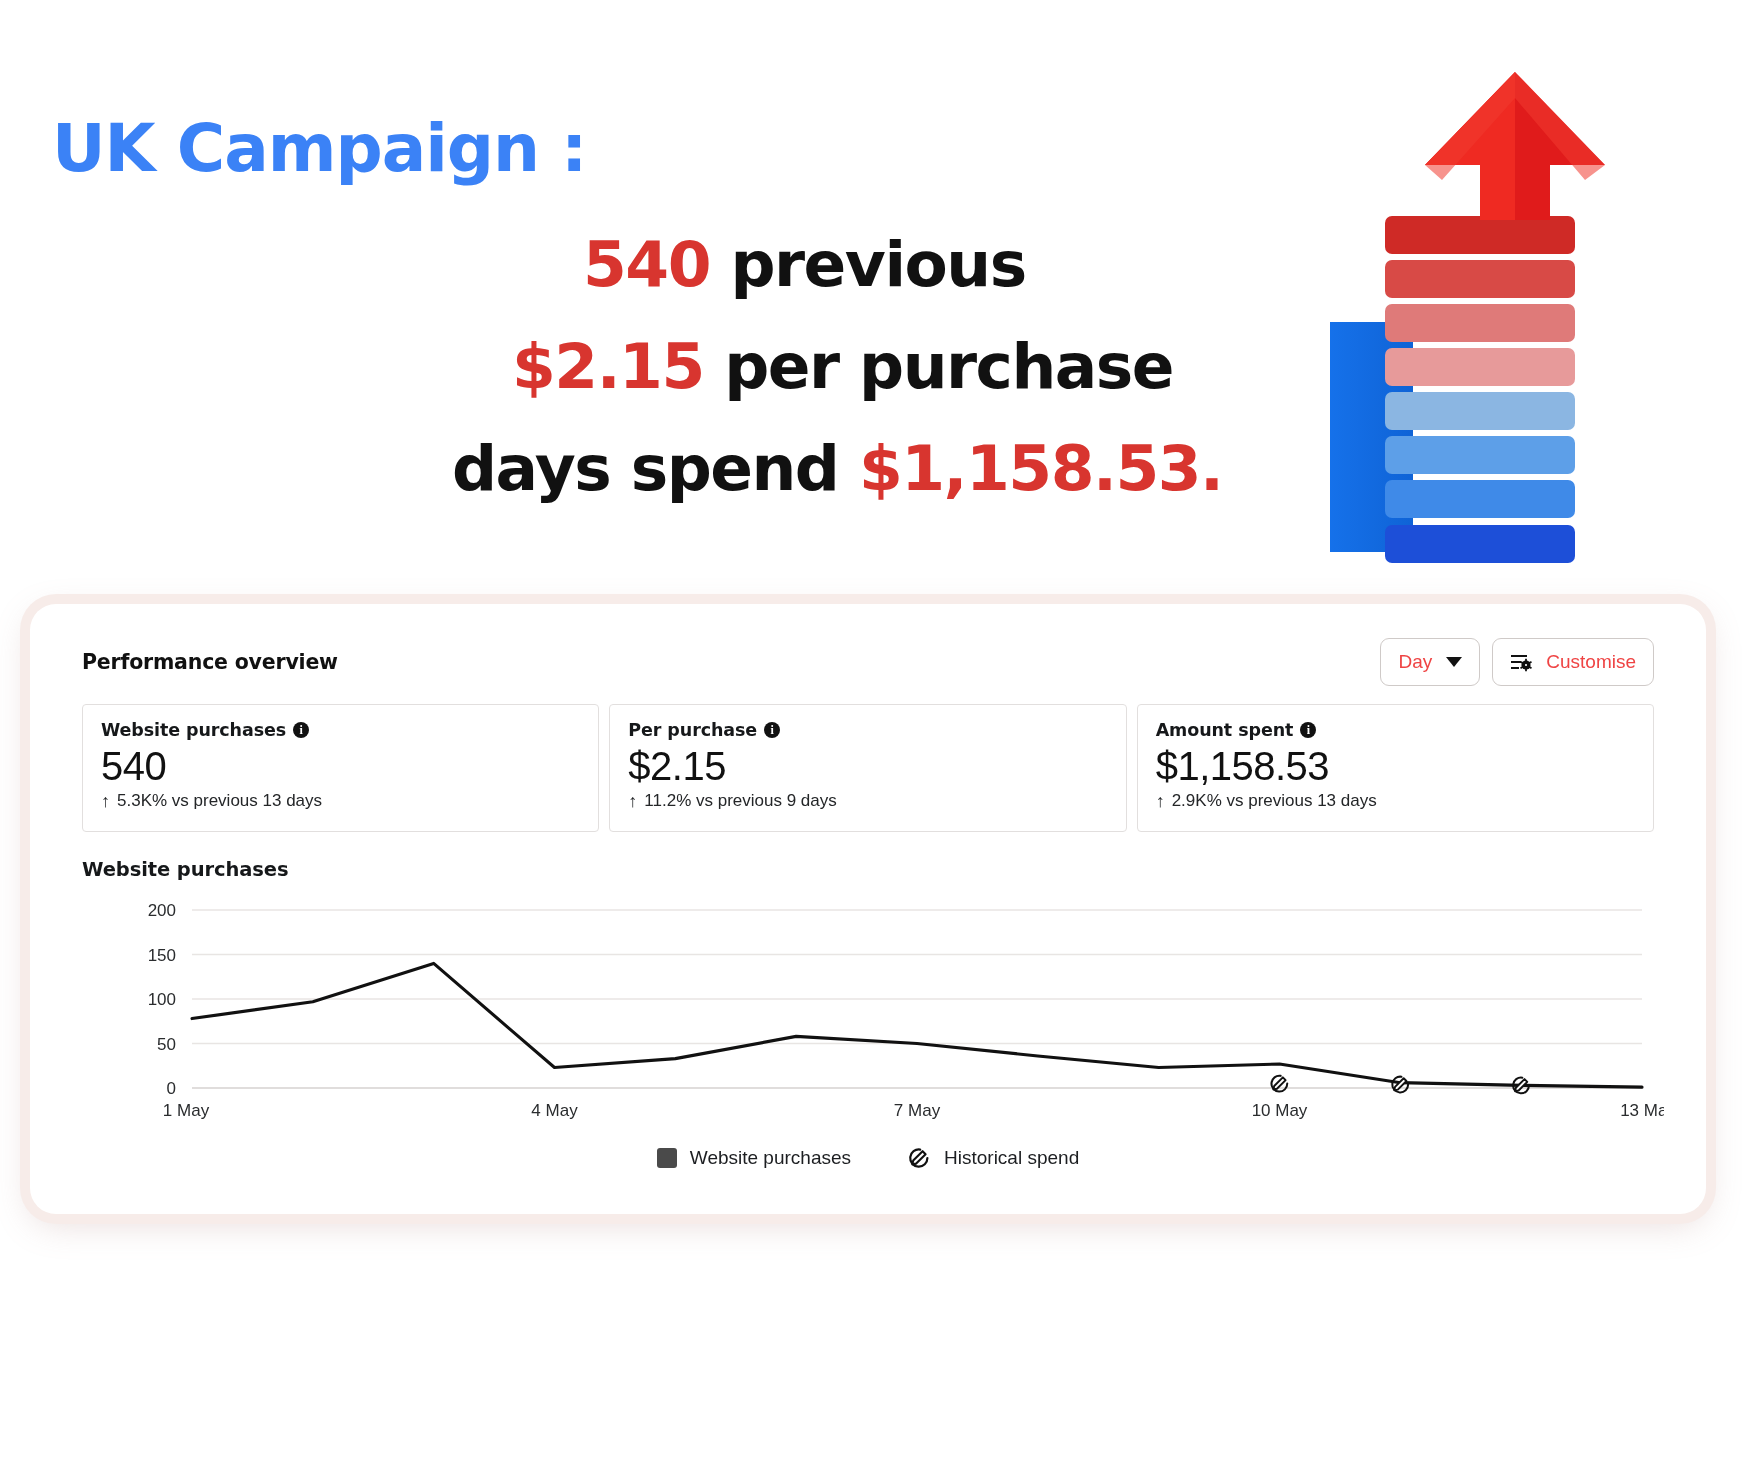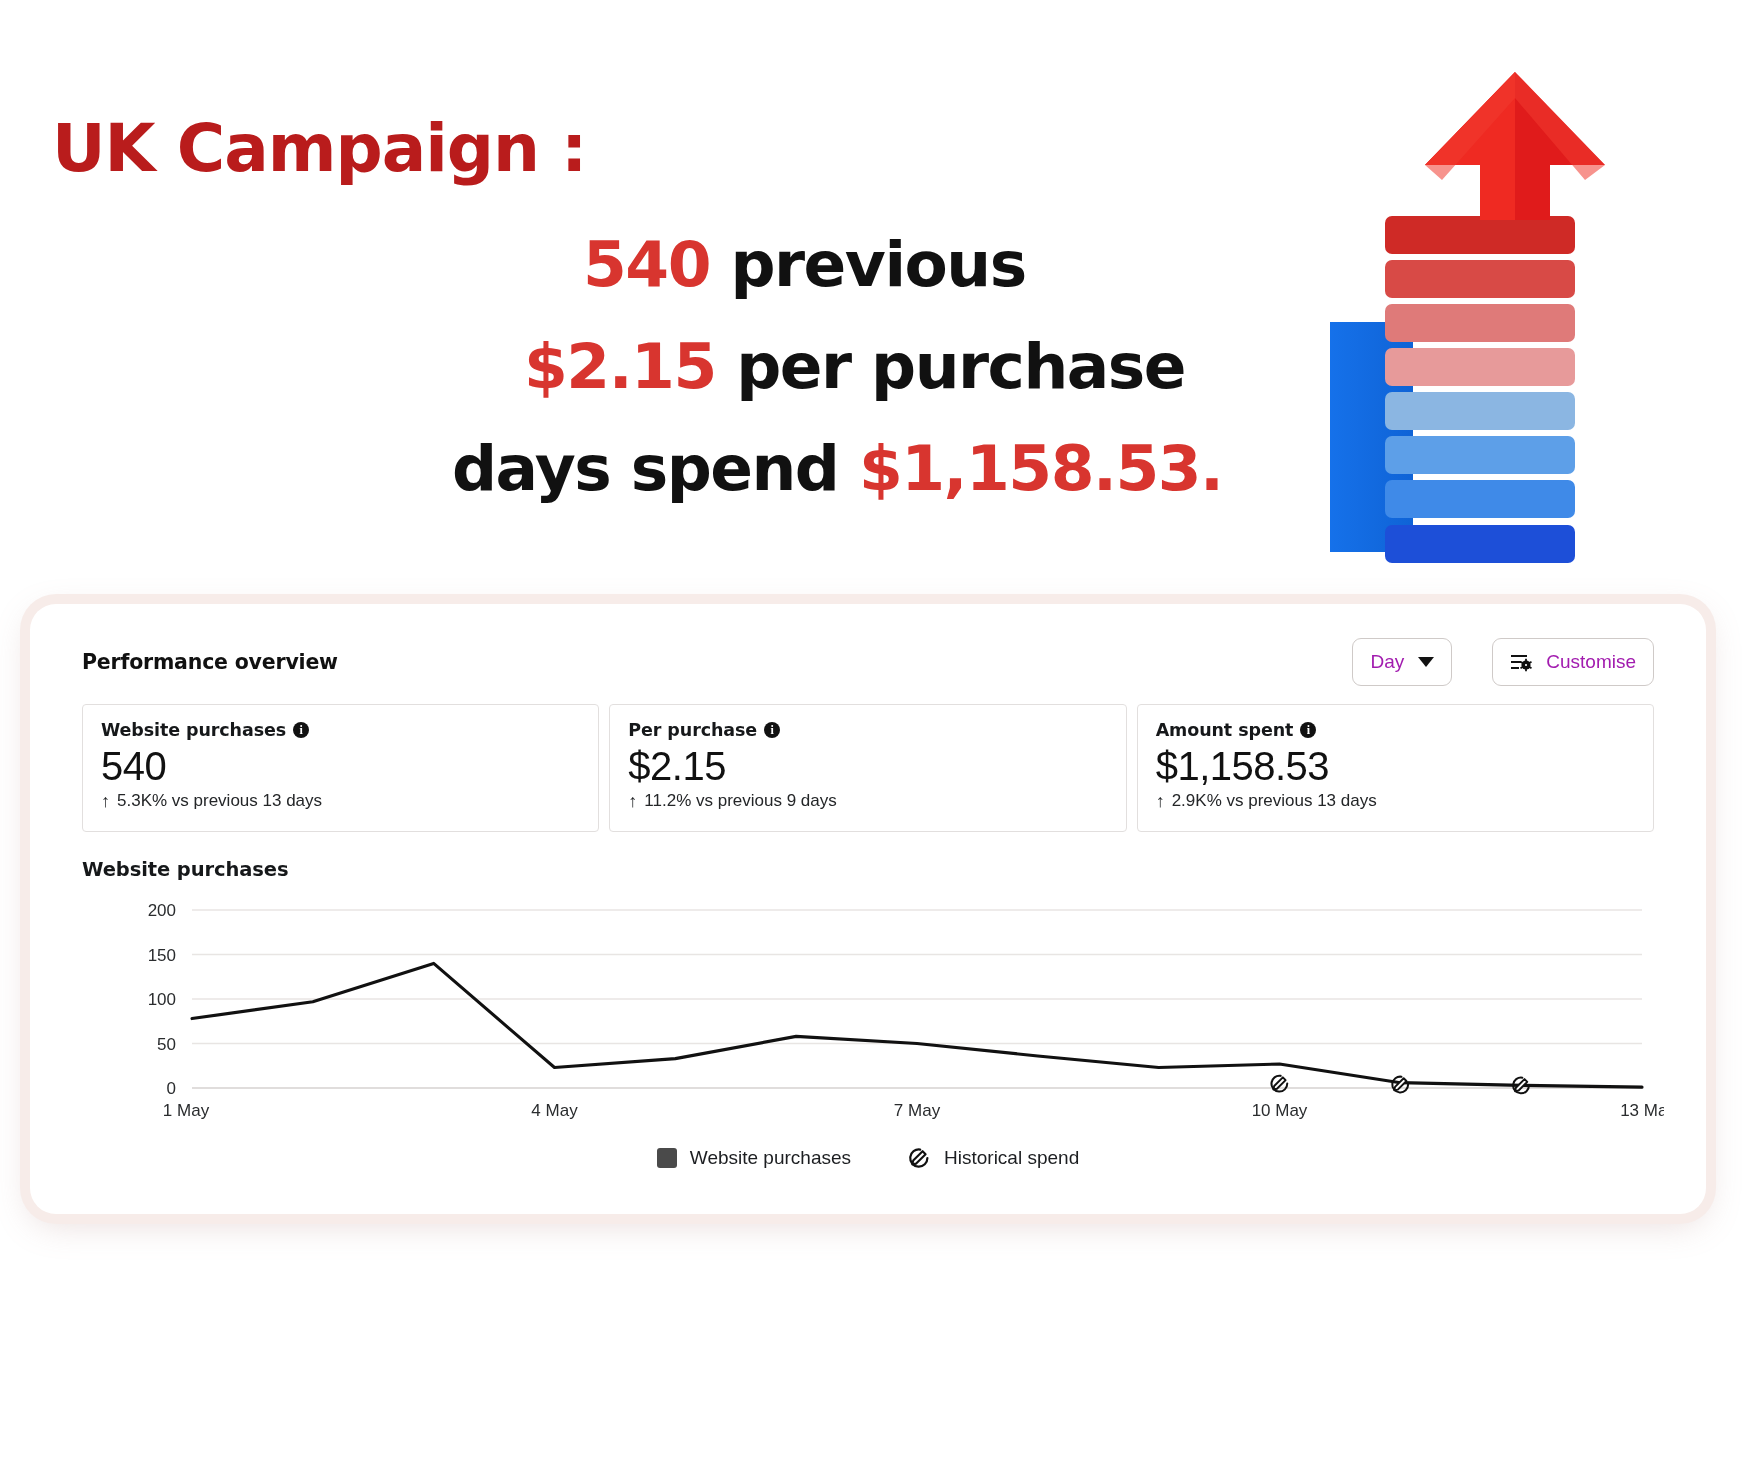--- a/index.html
+++ b/index.html
@@ -16,37 +16,37 @@
     position:absolute;
     left:0; top:0;
     width:1763px;
     z-index:5;
   }
   #campaign-title {
     position:absolute;
     left:52px; top:110px;
     font-size:66px;
     font-weight:800;
-    color:#b91c1c;
+    color:#3b82f6;
     letter-spacing:-1px;
     font-family:"DejaVu Sans", sans-serif;
     white-space:nowrap;
   }
   .headline-line {
     position:absolute;
     font-size:63px;
     font-weight:800;
     color:#111111;
     font-family:"DejaVu Sans", sans-serif;
     white-space:nowrap;
     letter-spacing:-1.5px;
   }
   .hl-red { color:#d8352f; }
   #hl-line-1 { left:583px; top:228px; }
-  #hl-line-2 { left:524px; top:330px; }
+  #hl-line-2 { left:512px; top:330px; }
   #hl-line-3 { left:452px; top:432px; }
 
   
   #arrow-graphic {
     position:absolute;
     left:1330px; top:70px;
     width:420px; height:540px;
     z-index:3;
   }
 
@@ -94,25 +94,24 @@
   .ctl-btn {
     height:48px;
     background:#ffffff;
     border:1px solid #cfcac8;
     border-radius:9px;
     display:flex;
     align-items:center;
     gap:14px;
     padding:16px 17px;
     font-size:19px;
-    color:#a21caf;
+    color:#ef4444;
     cursor:pointer;
     white-space:nowrap;
     font-family:"Liberation Sans", sans-serif;
-    margin-left:28px;
   }
   .caret {
     width:0;height:0;
     border-left:8px solid transparent;
     border-right:8px solid transparent;
     border-top:10px solid #121212;
   }
 
   
   #metric-row {

